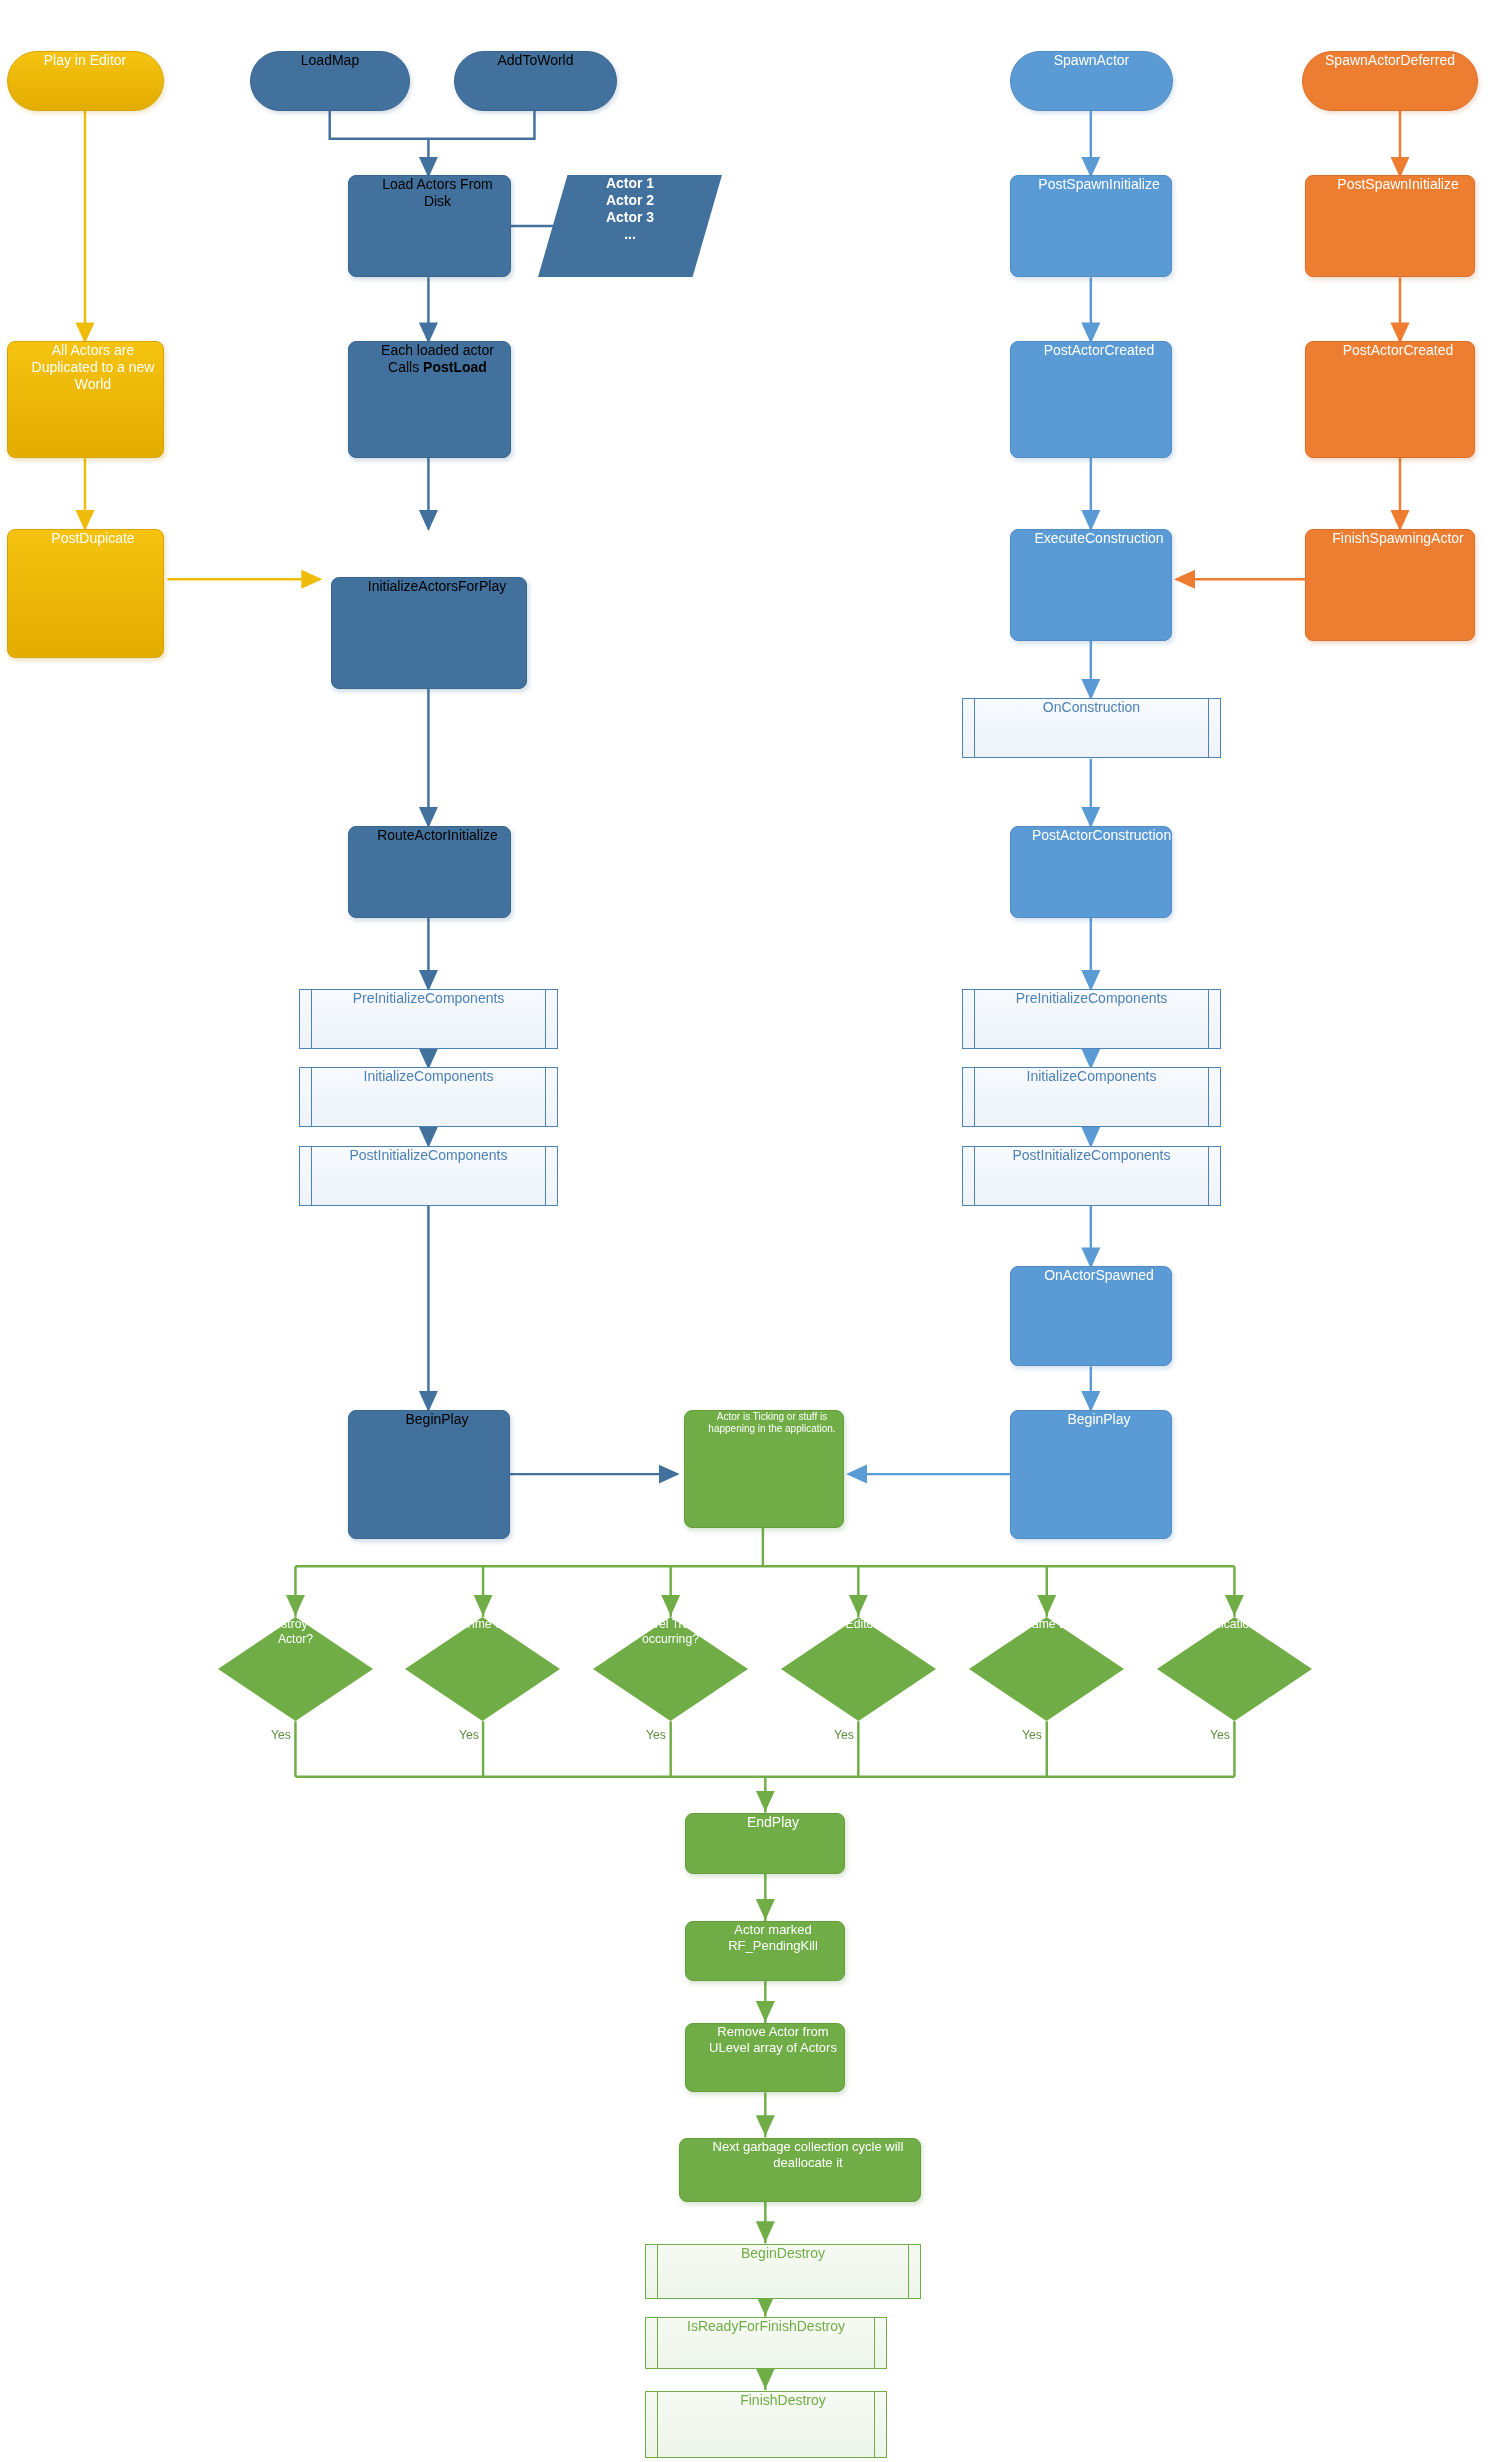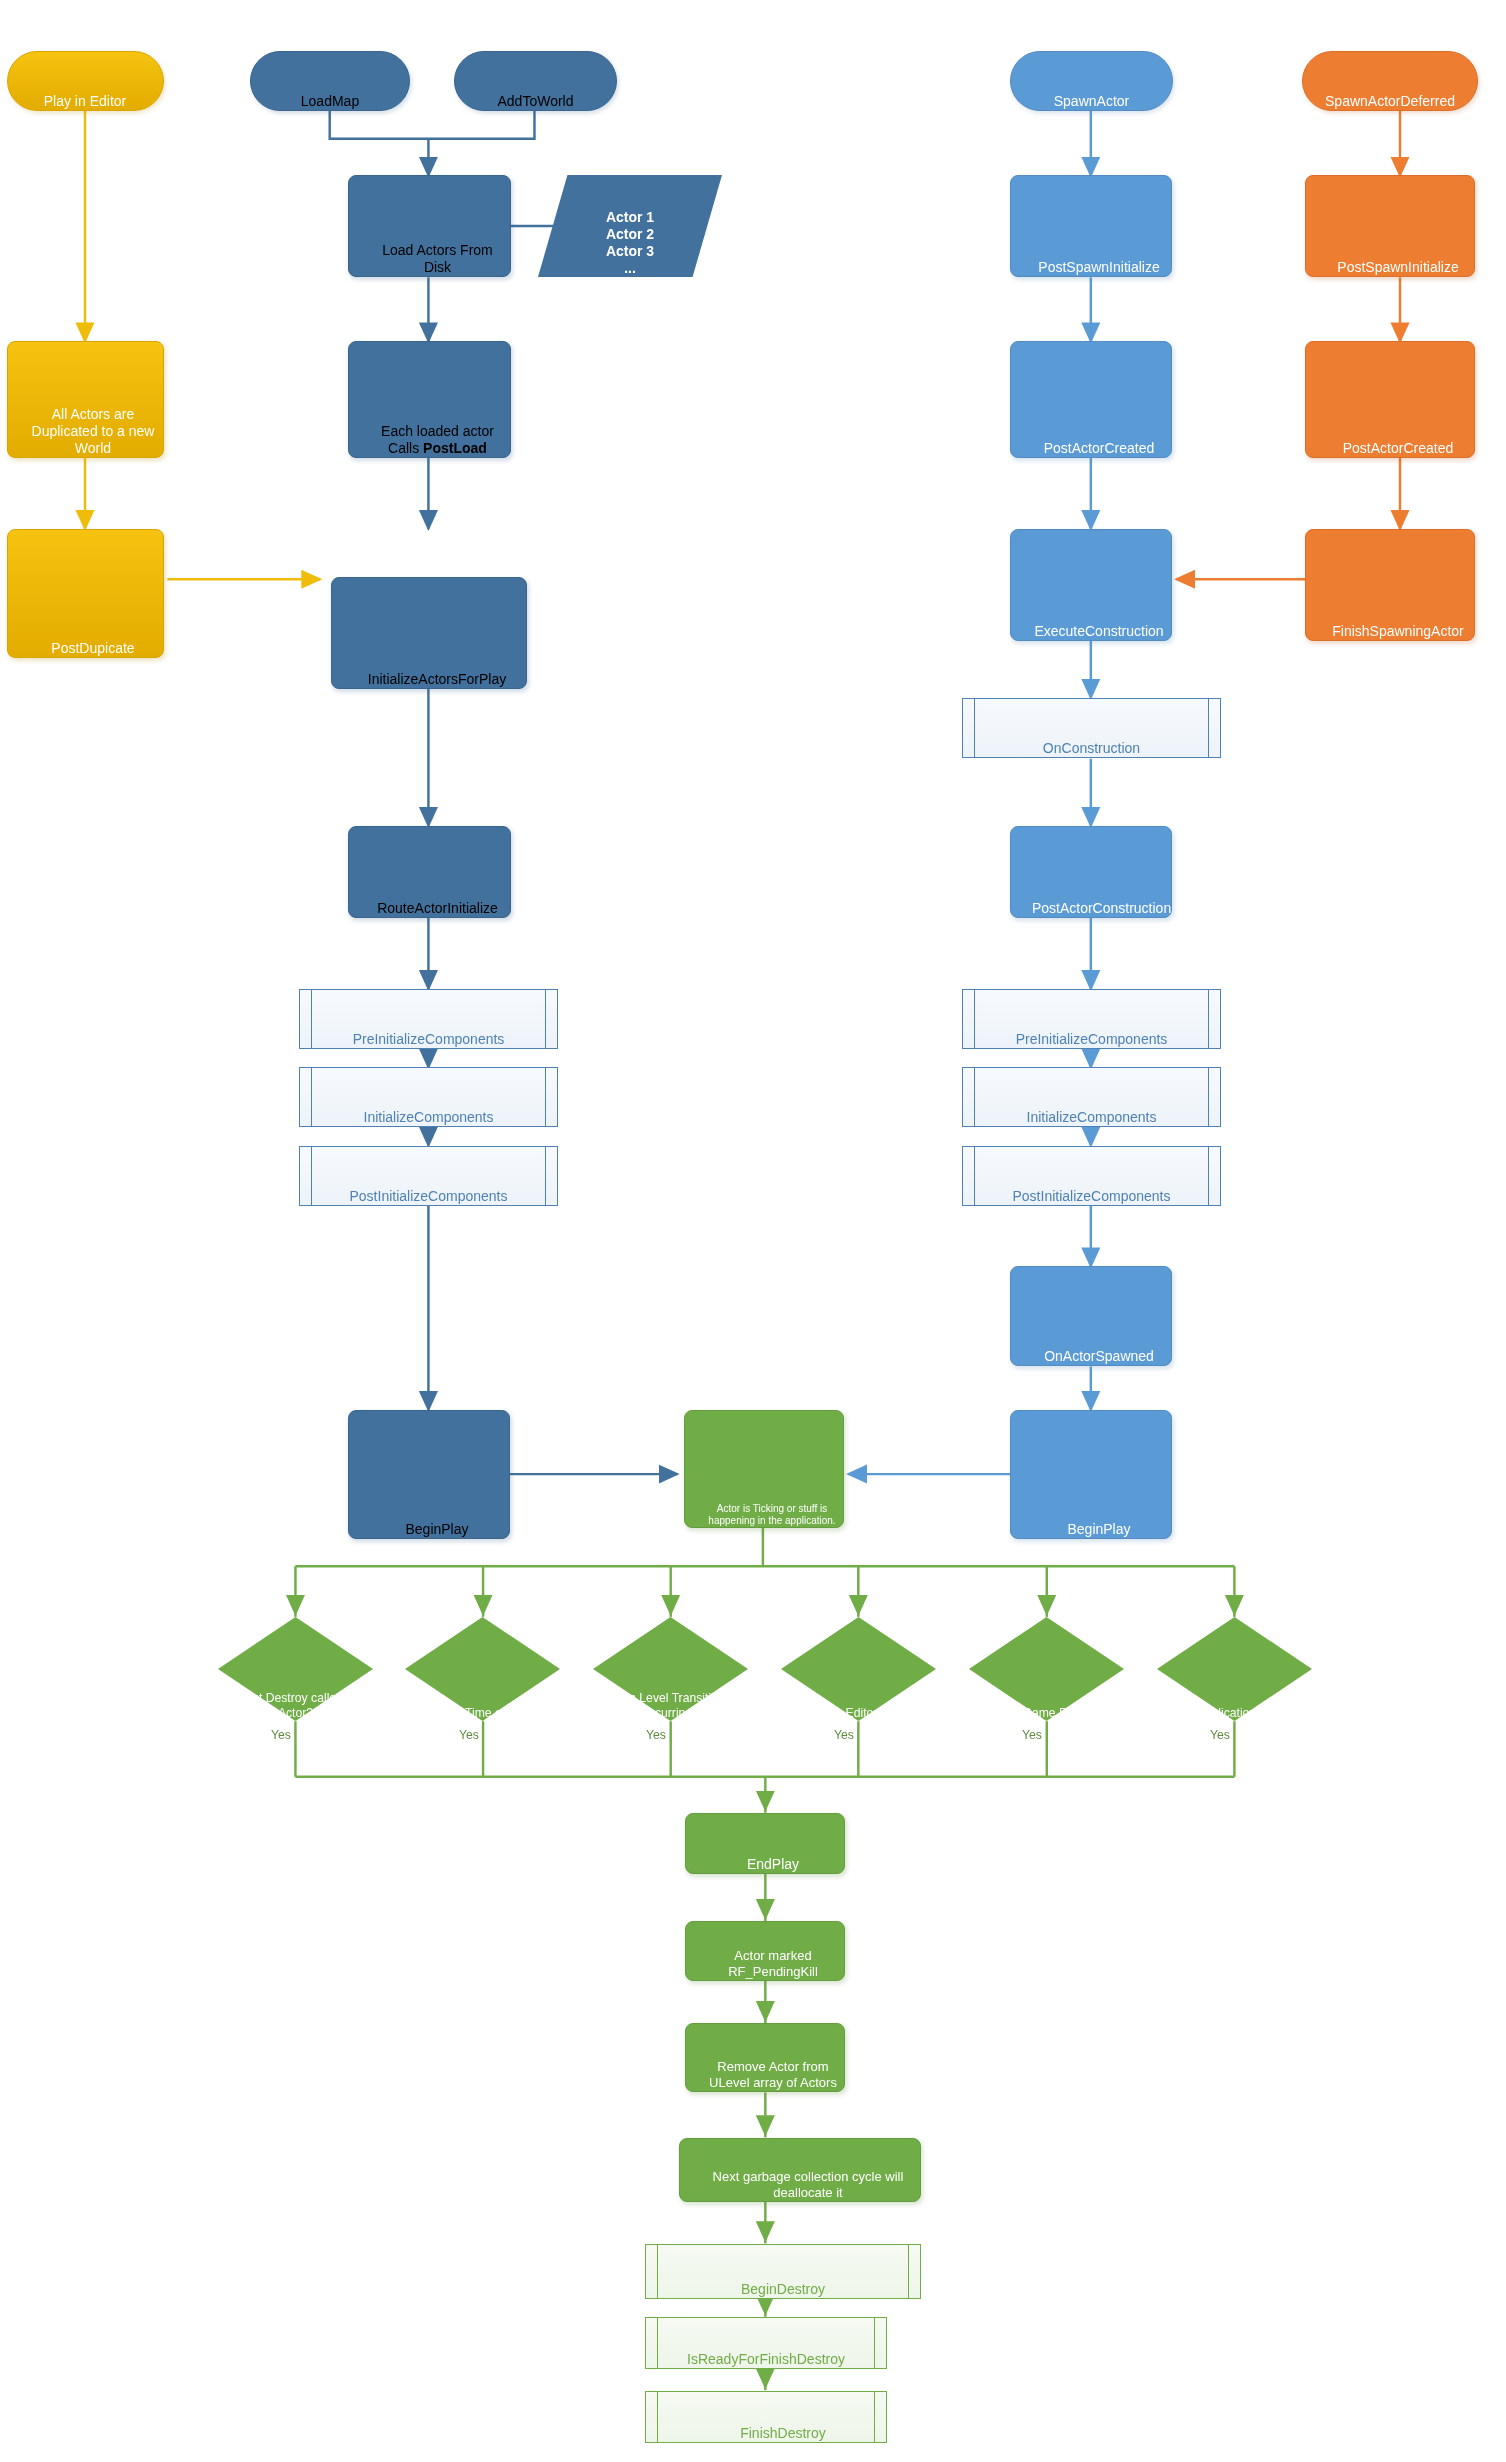--- a/index.html
+++ b/index.html
@@ -23,21 +23,21 @@
     left: 0;
     top: 0;
     width: 1507px;
     height: 2462px;
     pointer-events: none;
   }
   .node {
     position: absolute;
     box-sizing: border-box;
     display: flex;
-    align-items: flex-end;
+    align-items: flex-start;
     justify-content: center;
     text-align: center;
     line-height: 1.22;
     z-index: 5;
   }
   .node .lbl {
     display: block;
     width: 100%;
     padding: 0 4.9px;
     box-sizing: border-box;
@@ -416,18 +416,18 @@
   </div>
 
   <div class="node shape-pred green-pred" style="left:645px; top:2244px; width:276px; height:55px; font-size:14px;">
     <span class="lbl">BeginDestroy</span>
   </div>
 
   <div class="node shape-pred green-pred" style="left:645px; top:2317px; width:242px; height:52px; font-size:14px;">
     <span class="lbl">IsReadyForFinishDestroy</span>
   </div>
 
-  <div class="node shape-pred green-pred" style="left:645px; top:2391px; width:242px; height:52px; font-size:14px;padding-left:34px;">
+  <div class="node shape-pred green-pred" style="left:645px; top:2391px; width:242px; height:67px; font-size:14px;padding-left:34px;">
     <span class="lbl">FinishDestroy</span>
   </div>
 
 </div>
 
 
 </body></html>

